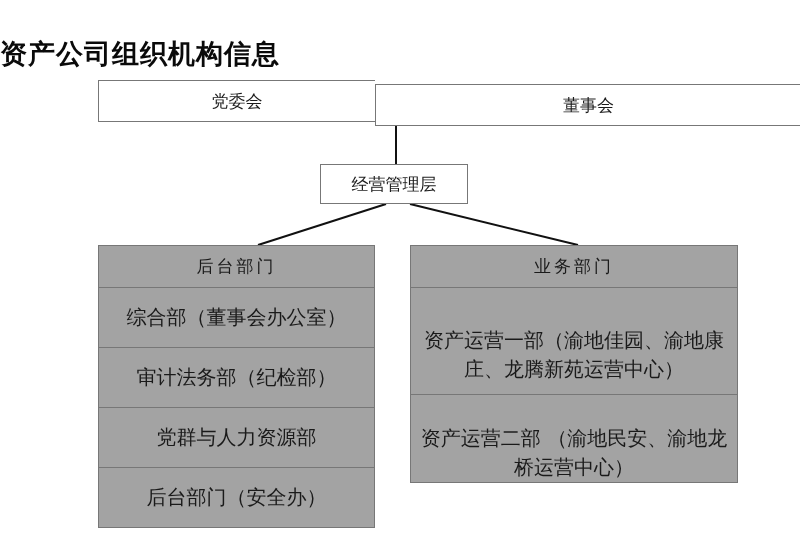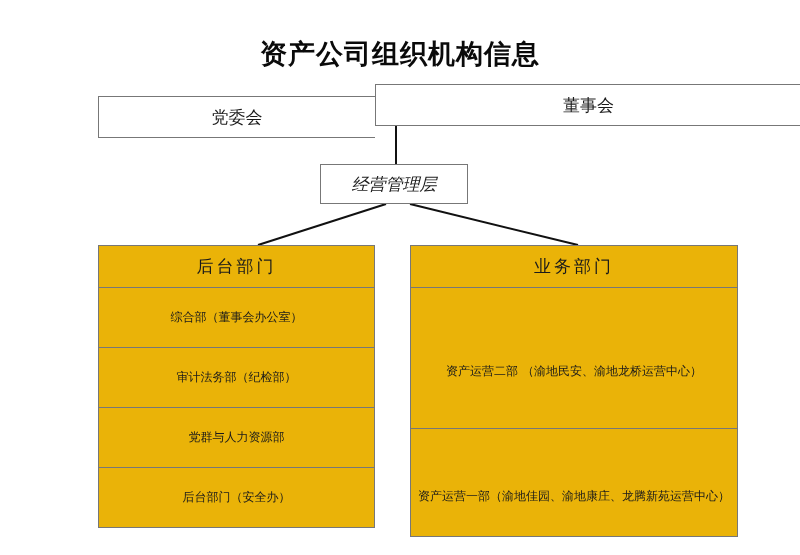--- a/index.html
+++ b/index.html
@@ -23,21 +23,21 @@
     width: 800px;
     height: 555px;
   }
 
   
   .chart-title {
     position: absolute;
     left: 0;
     top: 36px;
     width: 800px;
-    text-align: center;
+    text-align: left;
     font-size: 27px;
     font-weight: bold;
     letter-spacing: 1px;
     font-family: "DejaVu Serif", "Liberation Serif", serif;
     color: #0a0a0a;
     white-space: nowrap;
   }
 
   
   .node-box {
@@ -53,58 +53,56 @@
     line-height: 1.35;
     color: #1a1a1a;
     padding: 2px 6px;
   }
   .box-party {
     left: 98px;
     top: 80px;
     width: 277px;
     height: 42px;
     border-right: none;
-    margin-top: 16px;
   }
   .box-board {
     left: 375px;
     top: 84px;
     width: 427px;
     height: 42px;
   }
 
   
   .box-management {
     left: 320px;
     top: 164px;
     width: 148px;
     height: 40px;
-    font-style: italic;
   }
 
   
   .column {
     position: absolute;
     box-sizing: border-box;
     border: 1px solid #777777;
-    background: #eab308;
+    background: #a3a3a3;
     display: flex;
     flex-direction: column;
   }
   .column-left {
     left: 98px;
     top: 245px;
     width: 277px;
     height: 283px;
   }
   .column-right {
     left: 410px;
     top: 245px;
     width: 328px;
-    height: 292px;
+    height: 238px;
     gap: 28px;
   }
 
   .col-header {
     box-sizing: border-box;
     border-bottom: 1px solid #777777;
     display: flex;
     align-items: center;
     justify-content: center;
     text-align: center;
@@ -114,21 +112,21 @@
     flex: 0 0 42px;
   }
 
   .col-cell {
     box-sizing: border-box;
     border-bottom: 1px solid #777777;
     display: flex;
     align-items: center;
     justify-content: center;
     text-align: center;
-    font-size: 12px;
+    font-size: 20px;
     line-height: 1.45;
     color: #1a1a1a;
     padding: 1px 7px;
   }
   .col-cell:last-child {
     border-bottom: none;
   }
 
   
   .column-left .col-cell { flex: 1 1 0; }
@@ -173,17 +171,17 @@
   <div class="column column-left">
     <div class="col-header">后台部门</div>
     <div class="col-cell">综合部（董事会办公室）</div>
     <div class="col-cell">审计法务部（纪检部）</div>
     <div class="col-cell">党群与人力资源部</div>
     <div class="col-cell">后台部门（安全办）</div>
   </div>
 
   <div class="column column-right">
     <div class="col-header">业务部门</div>
+    <div class="col-cell cell-r2">资产运营一部（渝地佳园、渝地康庄、龙腾新苑运营中心）</div>
     <div class="col-cell cell-r3">资产运营二部 （渝地民安、渝地龙桥运营中心）</div>
-    <div class="col-cell cell-r2">资产运营一部（渝地佳园、渝地康庄、龙腾新苑运营中心）</div>
   </div>
 
 </div>
 
 </body></html>

